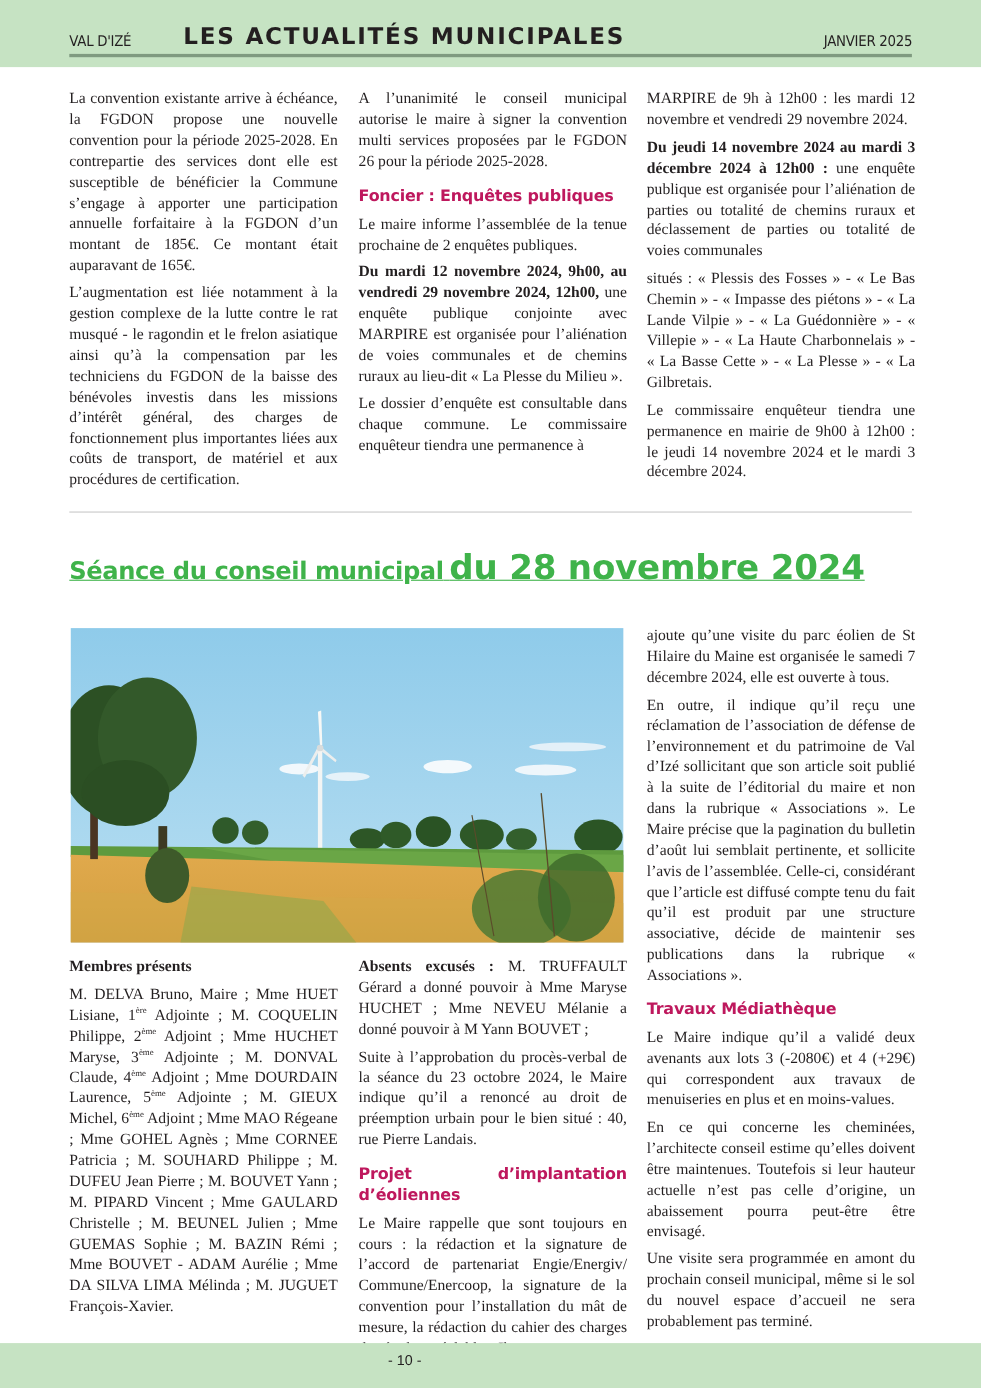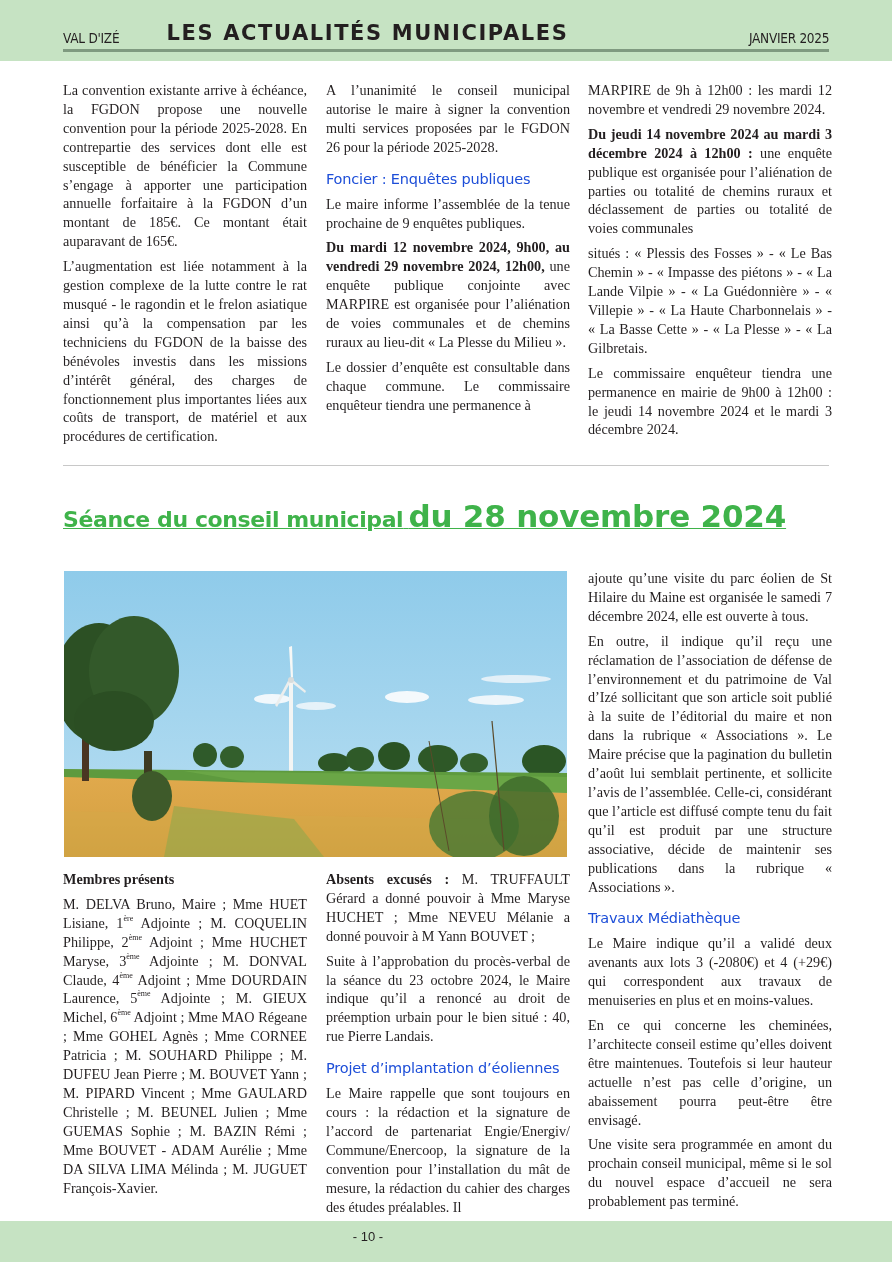--- a/index.html
+++ b/index.html
@@ -9,21 +9,21 @@
   .header-band { position: absolute; left: 0; top: 0; width: 892px; height: 61px; background: #c6e3c3; }
   .header-rule { position: absolute; left: 63px; top: 49px; width: 766px; height: 3px; background: #7f9a80; }
   .hdr-left, .hdr-right { position: absolute; top: 30px; font-family: "DejaVu Sans", sans-serif; font-size: 13.5px; color: #231f20; letter-spacing: -0.3px; transform: scaleX(0.9); }
   .hdr-left { left: 63px; transform-origin: left center; }
   .hdr-right { right: 63px; transform-origin: right center; }
   .hdr-title { position: absolute; left: 0; width: 735px; top: 21px; text-align: center; font-family: "DejaVu Sans", sans-serif; font-weight: bold; font-size: 21px; letter-spacing: 1.6px; color: #231f20; }
 
   .col { position: absolute; width: 244px; font-size: 14.2px; line-height: 18.9px; text-align: justify; }
   .col p { margin-bottom: 6px; hyphens: none; }
   .col b { font-weight: bold; }
-  .col h3 { font-family: "DejaVu Sans", sans-serif; font-weight: normal; font-size: 14.5px; line-height: 19px; margin: 13px 0 6px 0; color: #1d4ed8; letter-spacing: -0.2px; }
+  .col h3 { font-family: "DejaVu Sans", sans-serif; font-weight: bold; font-size: 14.5px; line-height: 19px; margin: 13px 0 6px 0; color: #be185d; letter-spacing: -0.2px; }
   sup { font-size: 8px; vertical-align: top; line-height: 10px; }
 
   .divider { position: absolute; left: 63px; top: 465px; width: 766px; height: 1px; background: #c8c8c8; }
 
   .section-title { position: absolute; left: 63px; top: 498px; font-family: "DejaVu Sans", sans-serif; font-weight: bold; color: #3fb34a; white-space: nowrap; letter-spacing: -0.4px; text-decoration: underline; }
   .section-title .small { font-size: 22px; }
   .section-title .big { font-size: 31px; letter-spacing: -0.2px; }
 
   .photo { position: absolute; left: 64px; top: 571px; width: 503px; height: 286px; overflow: hidden; }
   .photo svg { display: block; }
@@ -41,21 +41,21 @@
 <div class="header-rule"></div>
 
 <div class="col" style="left:63px; top:81px;">
   <p>La convention existante arrive à échéance, la FGDON propose une nouvelle convention pour la période 2025-2028. En contrepartie des services dont elle est susceptible de bénéficier la Commune s’engage à apporter une participation annuelle forfaitaire à la FGDON d’un montant de 185€. Ce montant était auparavant de 165€.</p>
   <p>L’augmentation est liée notamment à la gestion complexe de la lutte contre le rat musqué - le ragondin et le frelon asiatique ainsi qu’à la compensation par les techniciens du FGDON de la baisse des bénévoles investis dans les missions d’intérêt général, des charges de fonctionnement plus importantes liées aux coûts de transport, de matériel et aux procédures de certification.</p>
 </div>
 
 <div class="col" style="left:326px; top:81px;">
   <p>A l’unanimité le conseil municipal autorise le maire à signer la convention multi services proposées par le FGDON 26 pour la période 2025-2028.</p>
   <h3>Foncier : Enquêtes publiques</h3>
-  <p>Le maire informe l’assemblée de la tenue prochaine de 9 enquêtes publiques.</p>
+  <p>Le maire informe l’assemblée de la tenue prochaine de 2 enquêtes publiques.</p>
   <p><b>Du mardi 12 novembre 2024, 9h00, au vendredi 29 novembre 2024, 12h00,</b><span> une enquête publique conjointe avec MARPIRE est organisée pour l’aliénation de voies communales et de chemins ruraux au lieu-dit « La Plesse du Milieu ».</span></p>
   <p>Le dossier d’enquête est consultable dans chaque commune. Le commissaire enquêteur tiendra une permanence à</p>
 </div>
 
 <div class="col" style="left:588px; top:81px;">
   <p>MARPIRE de 9h à 12h00 : les mardi 12 novembre et vendredi 29 novembre 2024.</p>
   <p><b>Du jeudi 14 novembre 2024 au mardi 3 décembre 2024 à 12h00 :</b><span> une enquête publique est organisée pour l’aliénation de parties ou totalité de chemins ruraux et déclassement de parties ou totalité de voies communales</span></p>
   <p>situés : « Plessis des Fosses » - « Le Bas Chemin » - « Impasse des piétons » - « La Lande Vilpie » - « La Guédonnière » - « Villepie » - « La Haute Charbonnelais » - « La Basse Cette » - « La Plesse » - « La Gilbretais.</p>
   <p>Le commissaire enquêteur tiendra une permanence en mairie de 9h00 à 12h00 : le jeudi 14 novembre 2024 et le mardi 3 décembre 2024.</p>
 </div>

